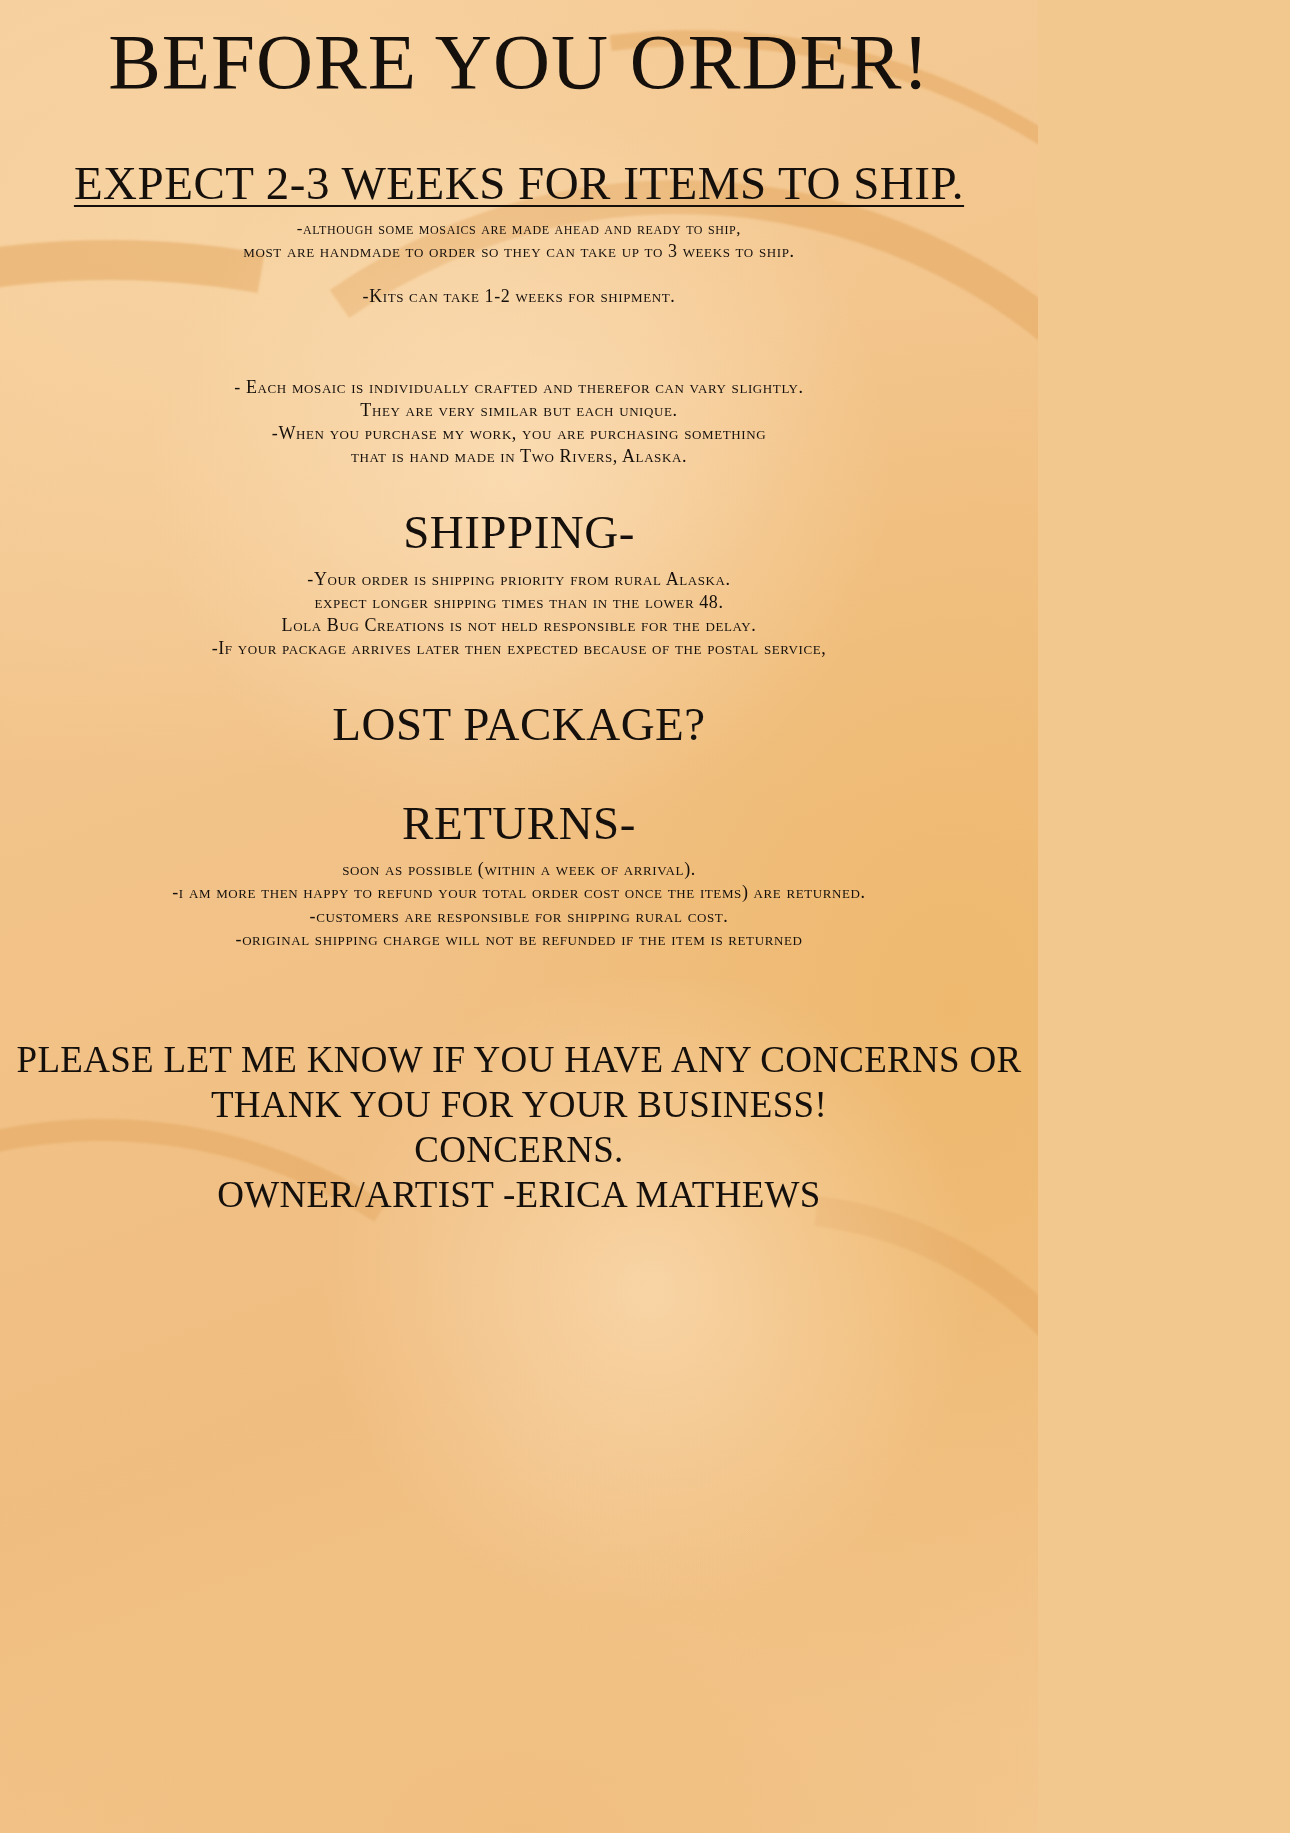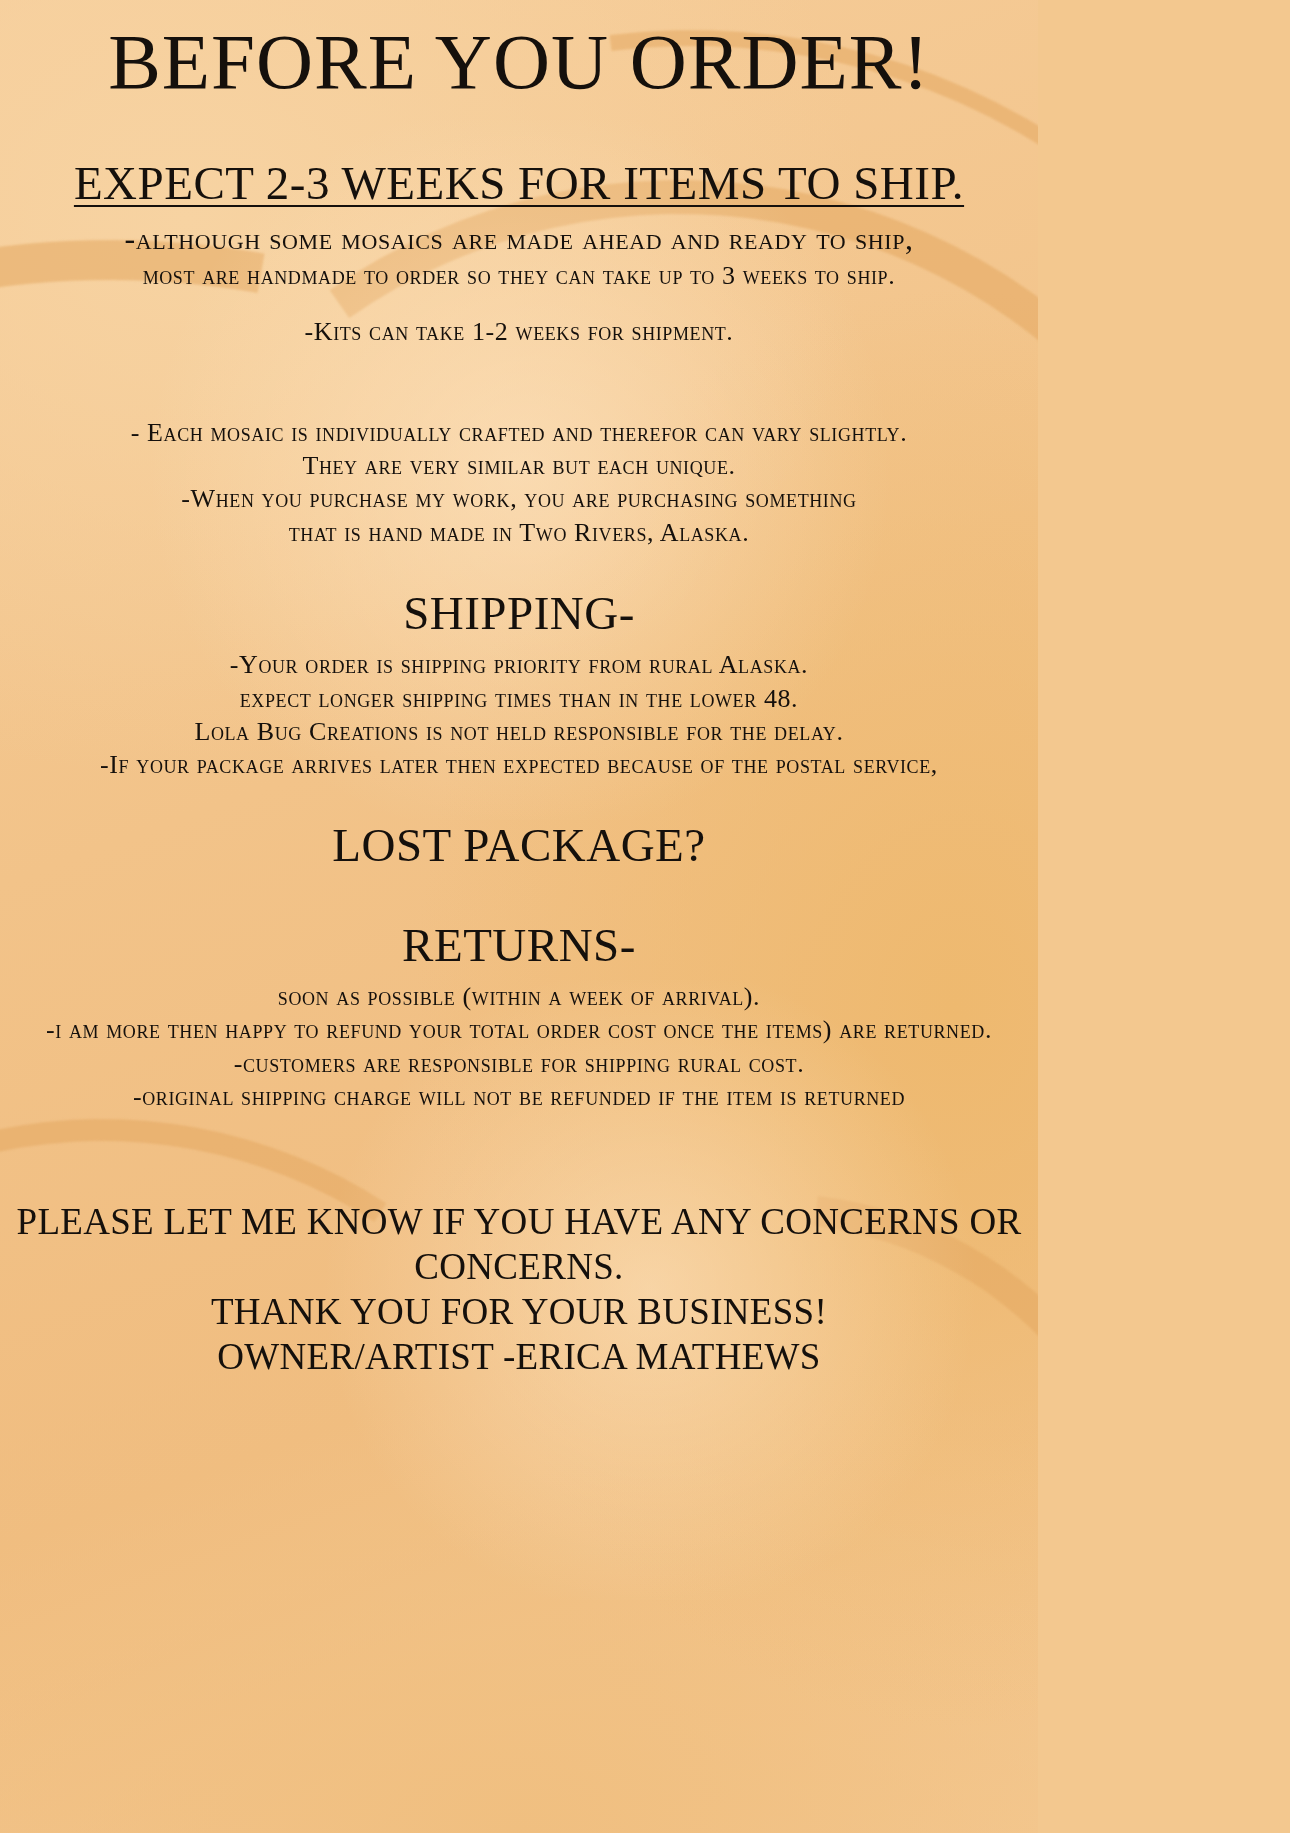--- a/index.html
+++ b/index.html
@@ -75,27 +75,27 @@
     font-size: 47px;
     line-height: 1.05;
     font-weight: 400;
     margin: 0;
     font-variant: small-caps;
     letter-spacing: 0.5px;
   }
   .heading.underline { text-decoration: underline; text-underline-offset: 6px; text-decoration-thickness: 2px; }
 
   .body-line {
-    font-size: 26px;
+    font-size: 18px;
     line-height: 1.28;
     font-variant: small-caps;
     letter-spacing: 0.6px;
     margin: 0;
   }
-  .body-line.small { font-size: 32px; }
+  .body-line.small { font-size: 17px; }
 
   .gap-xs { height: 10px; }
   .gap-s  { height: 22px; }
   .gap-m  { height: 40px; }
   .gap-l  { height: 58px; }
   .gap-xl { height: 86px; }
 
   .footer-line {
     font-size: 37px;
     line-height: 1.22;
@@ -167,19 +167,19 @@
       <p class="body-line">soon as possible (within a week of arrival).</p>
       <p class="body-line">-i am more then happy to refund your total order cost once the items) are returned.</p>
       <p class="body-line">-customers are responsible for shipping rural cost.</p>
       <p class="body-line">-original shipping charge will not be refunded if the item is returned</p>
     </div>
 
     <div class="gap-xl"></div>
 
     <div class="section">
       <p class="footer-line">PLEASE LET ME KNOW IF YOU HAVE ANY CONCERNS OR</p>
+      <p class="footer-line">THANK YOU FOR YOUR BUSINESS!</p>
       <p class="footer-line">CONCERNS.</p>
-      <p class="footer-line">THANK YOU FOR YOUR BUSINESS!</p>
       <p class="footer-line">OWNER/ARTIST -ERICA MATHEWS</p>
     </div>
 
   </div>
 </div>
 
 </body></html>

